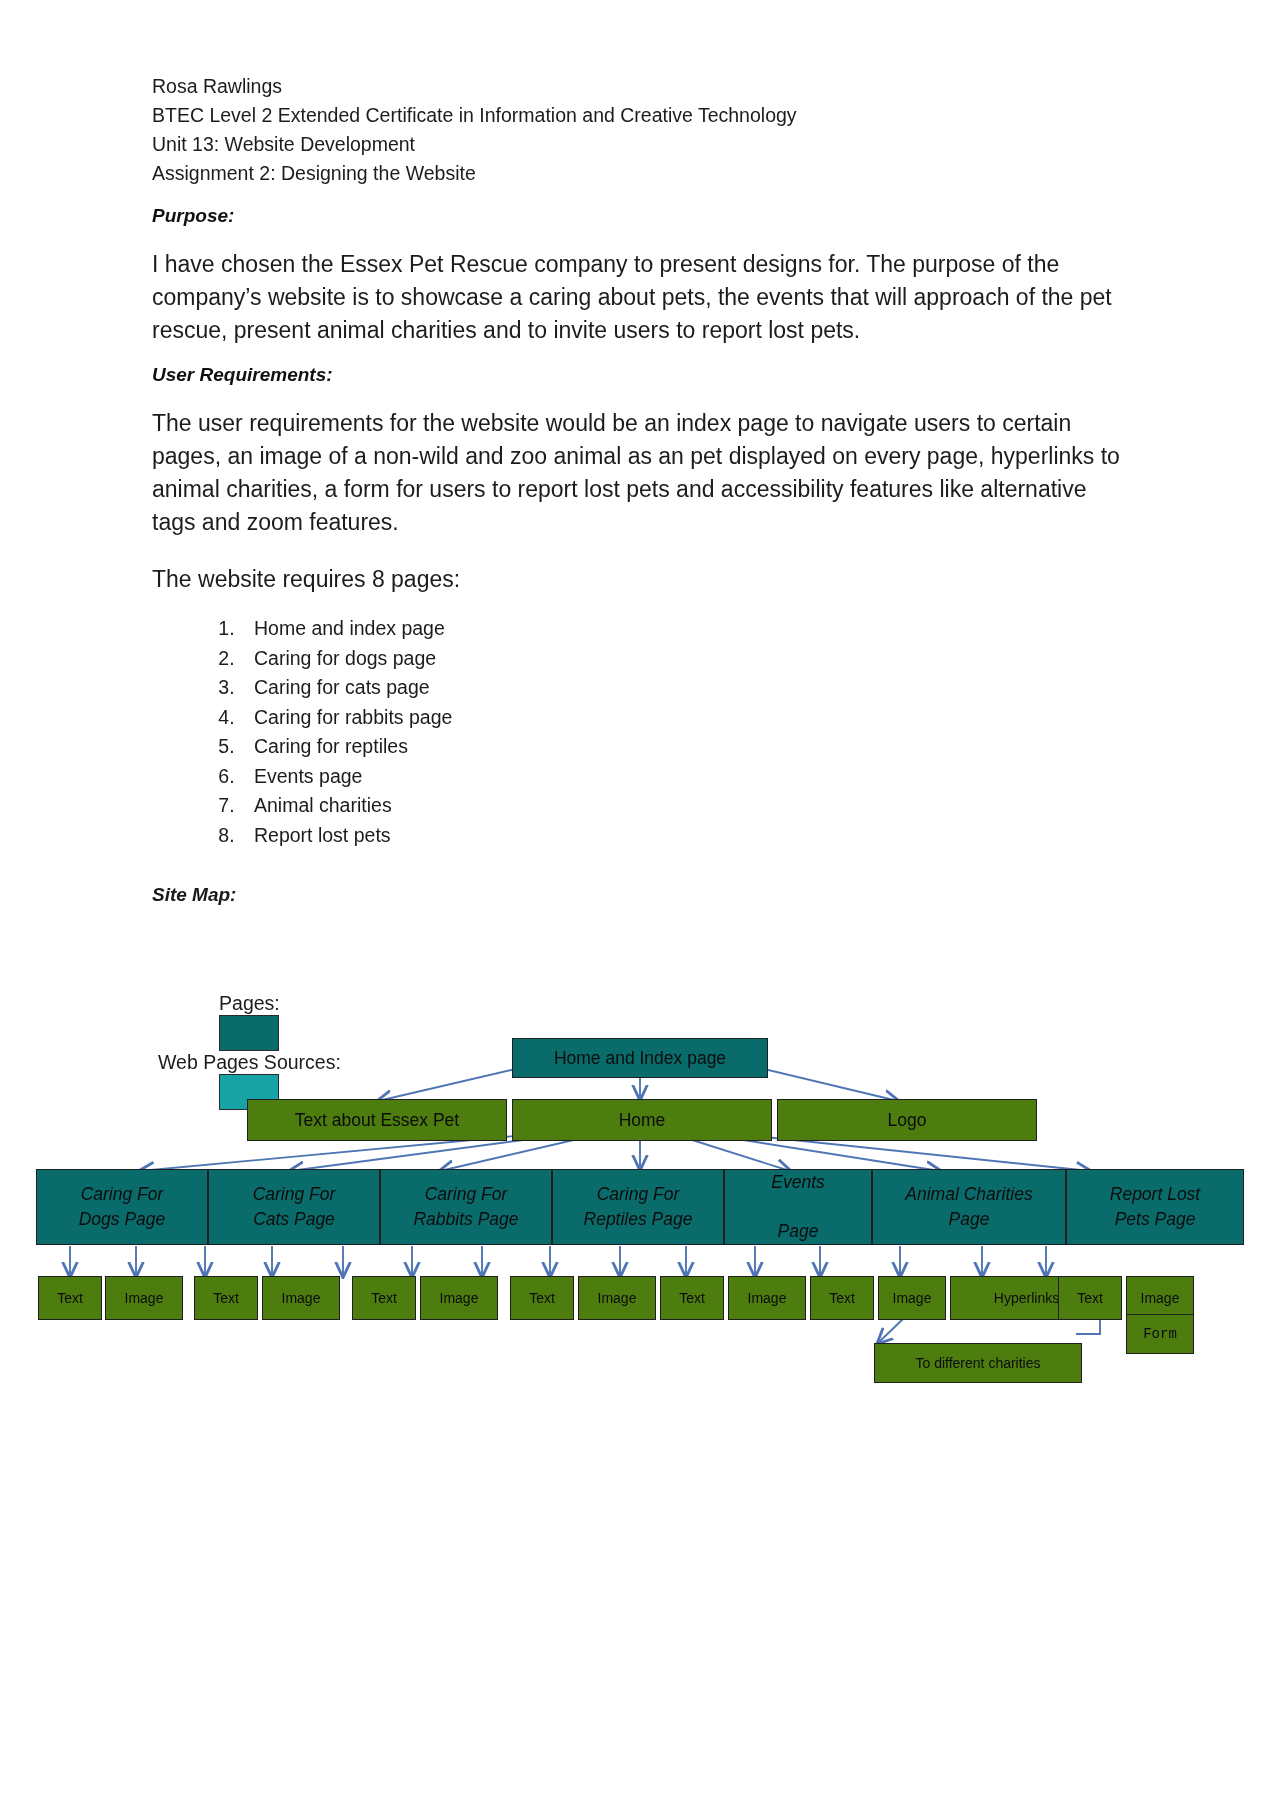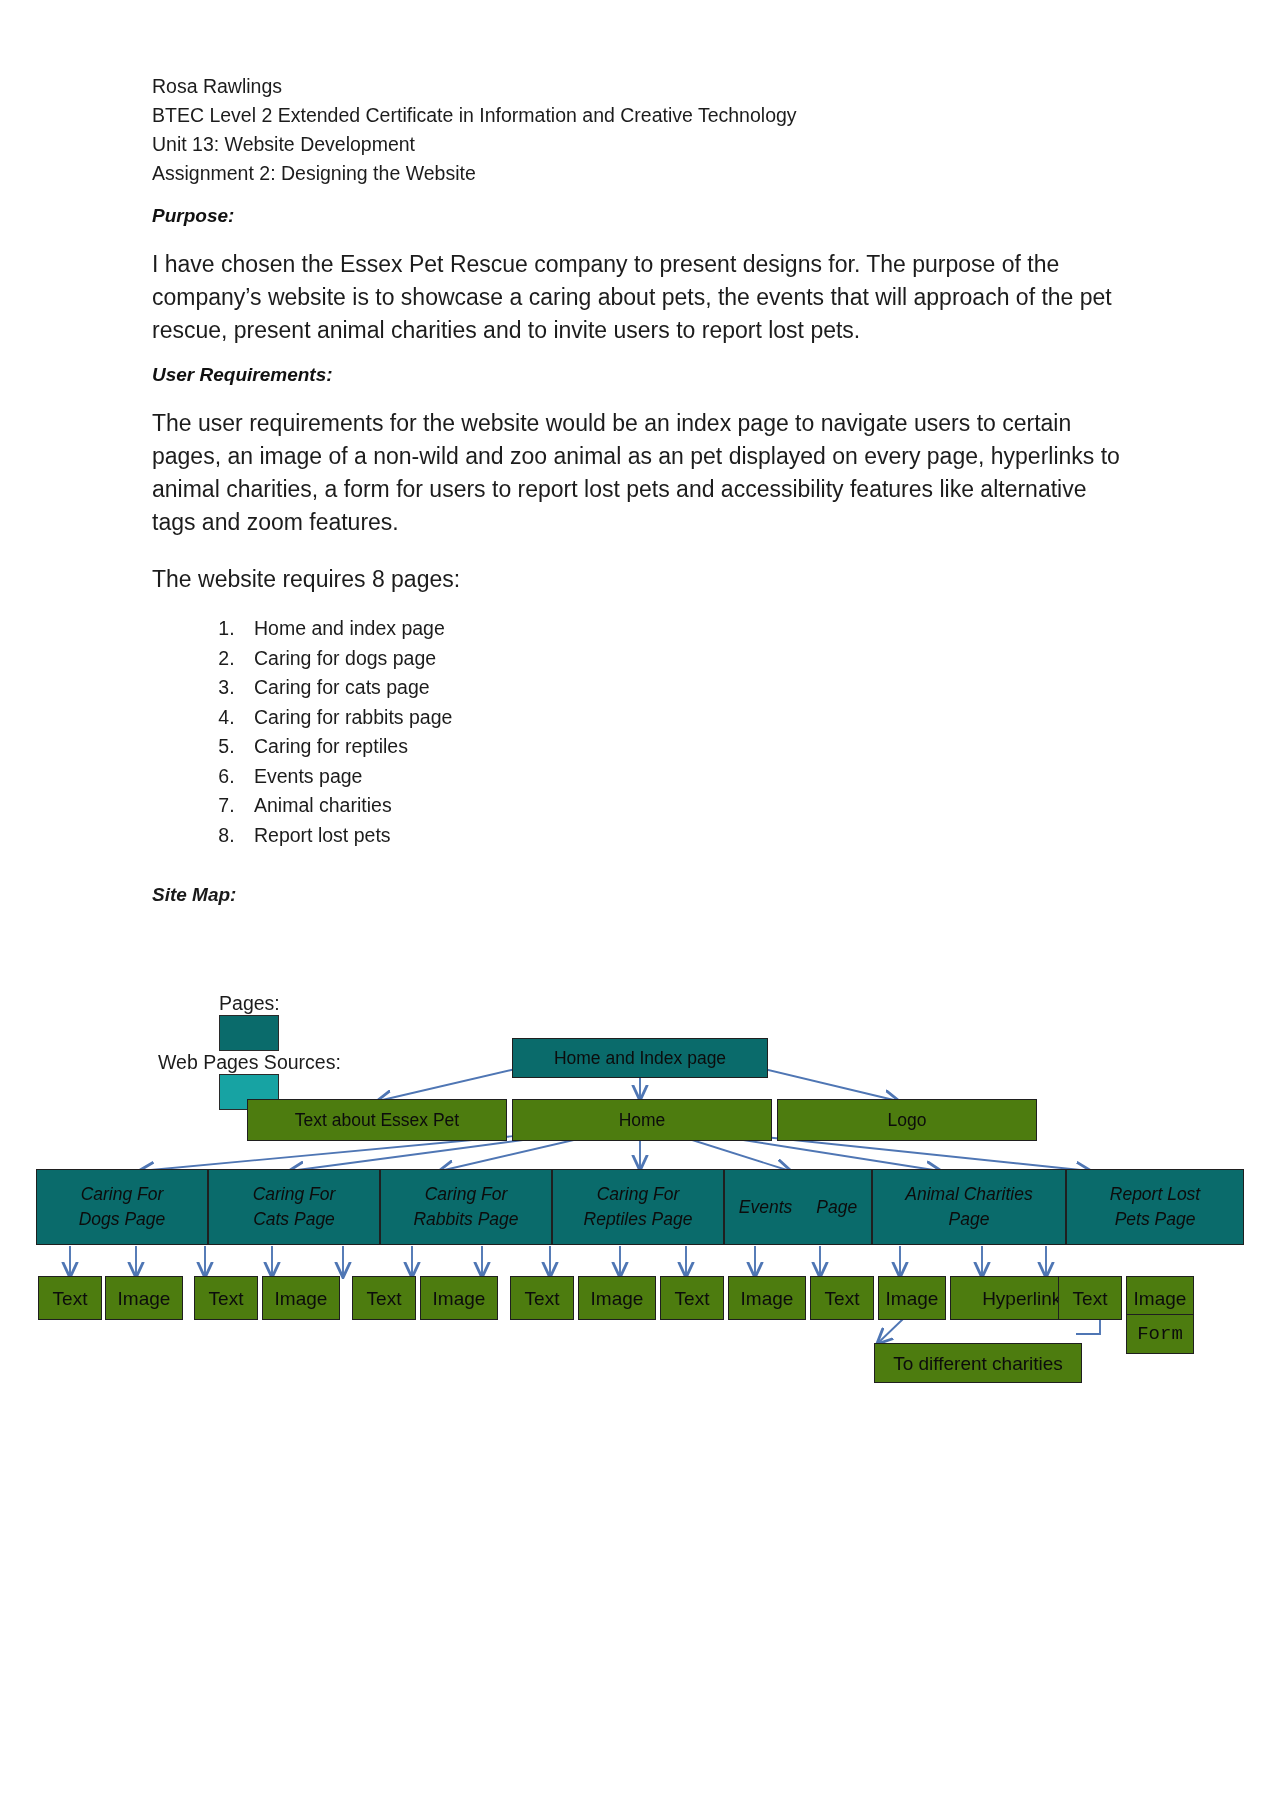--- a/index.html
+++ b/index.html
@@ -109,21 +109,21 @@
     align-items: center;
     justify-content: center;
     text-align: center;
     font-size: 17.5px;
     color: #0c0c0c;
     line-height: 25px;
     z-index: 3;
   }
   .box.dark { background: #0a6b6b; }
   .box.light { background: #4d7c0f; }
-  .box.small { font-size: 19px; }
+  .box.small { font-size: 14px; }
   .box .ln { display: block; font-style: italic; }
 </style>
 </head>
 <body>
 
 <div id="page">
 
   <div class="doc">
 
     <div class="headline-block">
@@ -224,21 +224,21 @@
       <span class="ln">Cats Page</span>
     </div>
     <div class="box dark" style="left:380px; top:183px; width:172px; height:76px; flex-direction:column;">
       <span class="ln">Caring For</span>
       <span class="ln">Rabbits Page</span>
     </div>
     <div class="box dark" style="left:552px; top:183px; width:172px; height:76px; flex-direction:column;">
       <span class="ln">Caring For</span>
       <span class="ln">Reptiles Page</span>
     </div>
-    <div class="box dark" style="left:724px; top:183px; width:148px; height:76px; flex-direction:row;gap:24px;">
+    <div class="box dark" style="left:724px; top:183px; width:148px; height:76px; flex-direction:column;gap:24px;">
       <span class="ln">Events</span>
       <span class="ln">Page</span>
     </div>
     <div class="box dark" style="left:872px; top:183px; width:194px; height:76px; flex-direction:column;">
       <span class="ln">Animal Charities</span>
       <span class="ln">Page</span>
     </div>
     <div class="box dark" style="left:1066px; top:183px; width:178px; height:76px; flex-direction:column;">
       <span class="ln">Report Lost</span>
       <span class="ln">Pets Page</span>

